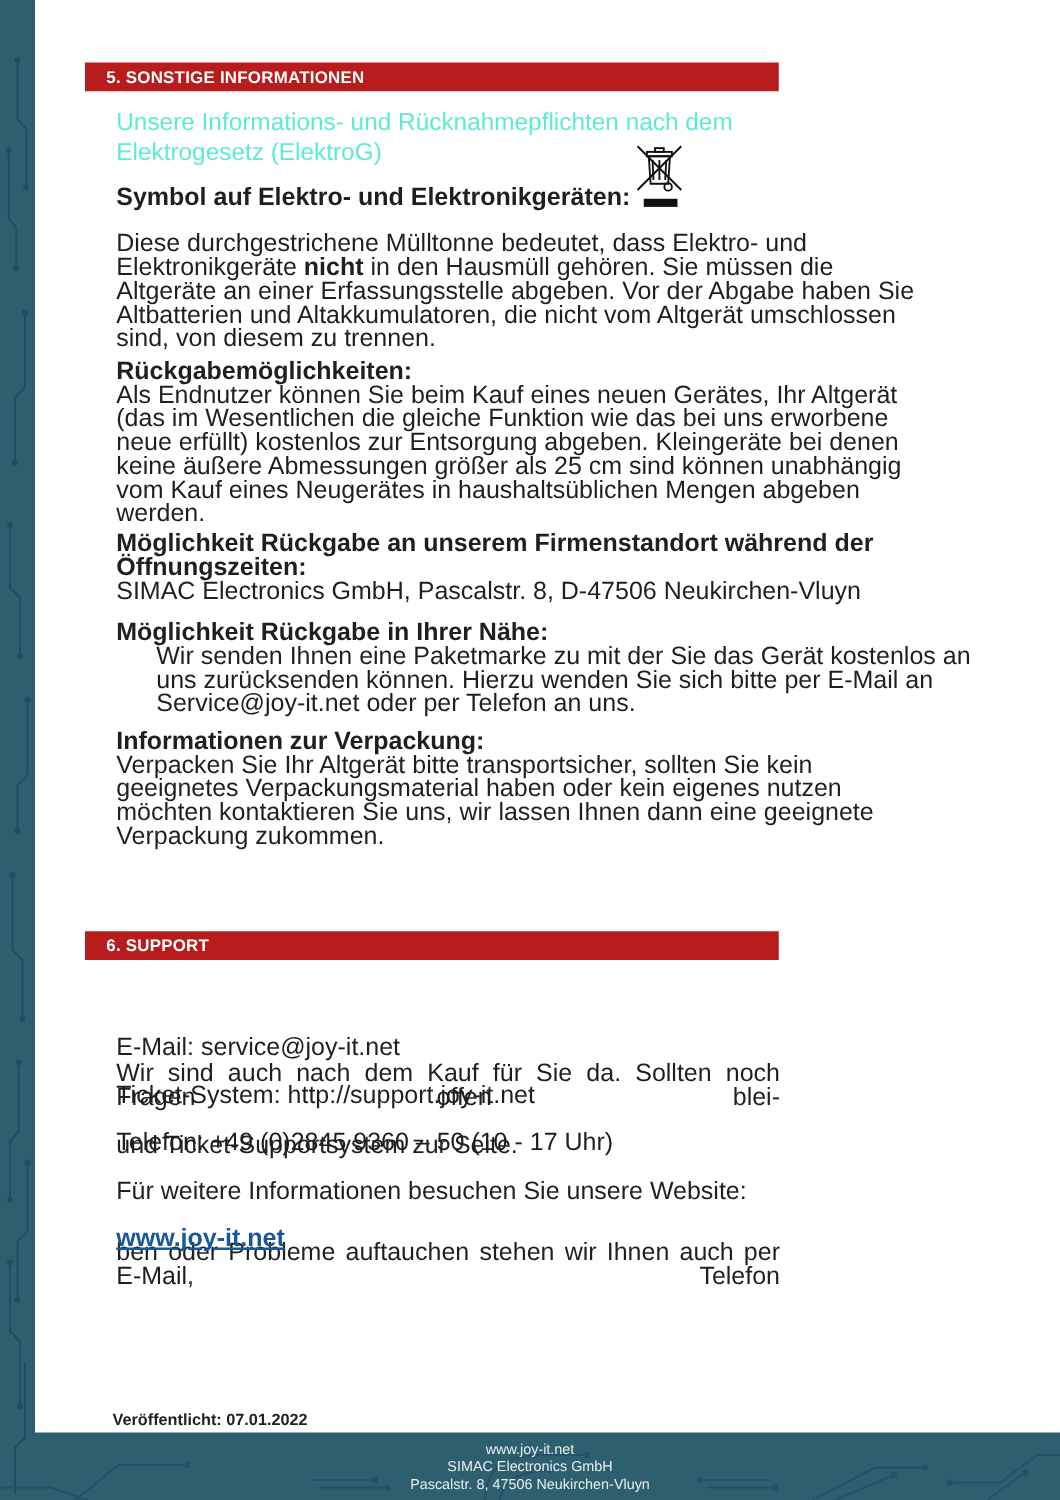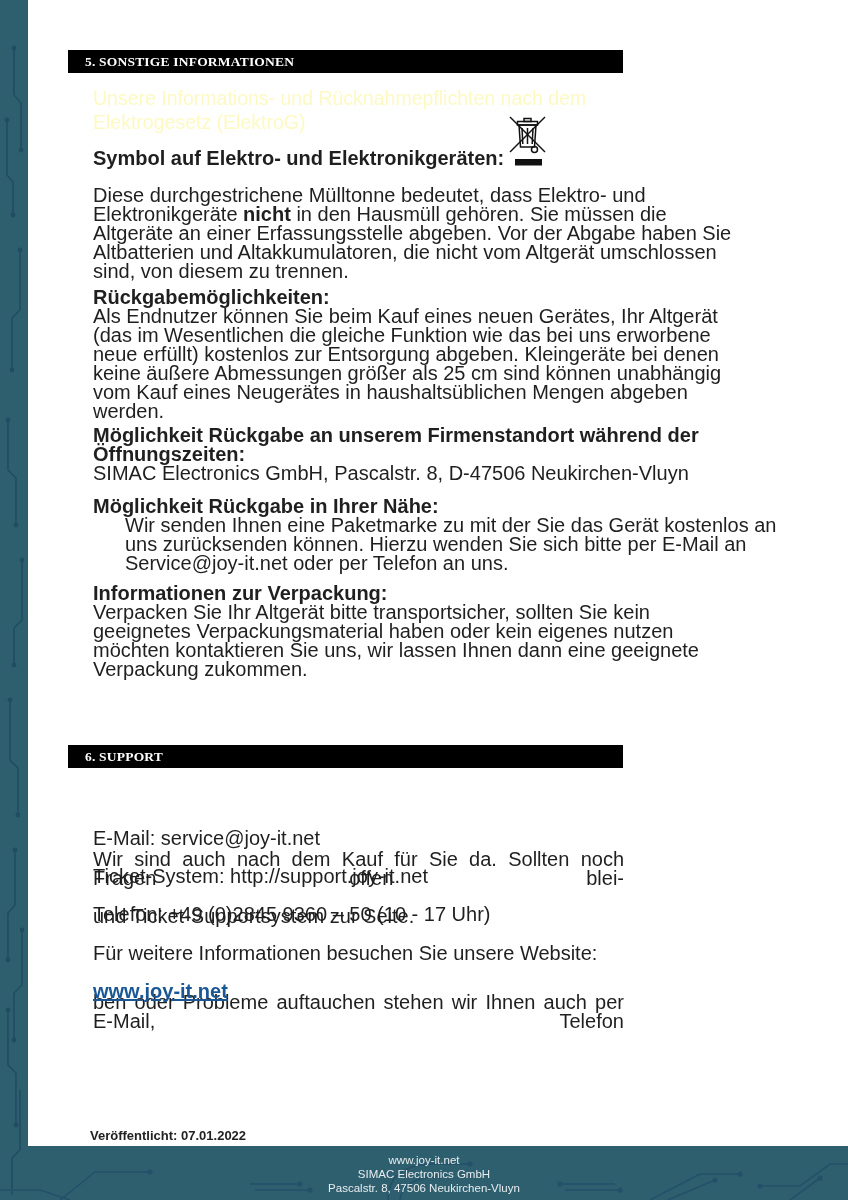--- a/index.html
+++ b/index.html
@@ -15,27 +15,26 @@
     background:#ffffff;
   }
   #left-bar{position:absolute;left:0;top:0;width:28px;height:1200px;}
   #footer{
     position:absolute;left:0;top:1146px;width:848px;height:54px;
     color:#e7edef;text-align:center;font-size:11.5px;line-height:14px;
   }
   #footer .ftxt{position:absolute;left:0;top:7px;width:100%;white-space:pre-line;}
   .section-bar{
     position:absolute;left:68px;width:555px;height:23px;
-    background:#000000;color:#ffffff;font-weight:bold;font-size:13.5px;
+    background:#b91c1c;color:#ffffff;font-weight:bold;font-size:13.5px;
     line-height:23px;padding-left:17px;box-sizing:border-box;
     letter-spacing:.2px;
-    font-family:Liberation Serif, serif;
   }
   .h-main{
-    left:93px;font-size:19.5px;line-height:23.5px;color:#fef9c3;
+    left:93px;font-size:19.5px;line-height:23.5px;color:#5eead4;
     white-space:pre-line;width:660px;
   }
   .body,.bold-h{
     left:93px;font-size:20px;line-height:19px;color:#1f1f1f;
     white-space:pre-line;width:660px;
   }
   .bold-h{font-weight:bold;}
   .b{font-weight:bold;}
   .jline{width:531px;text-align:justify;}
   .jline.jl{text-align-last:justify;margin-top:48px;}

